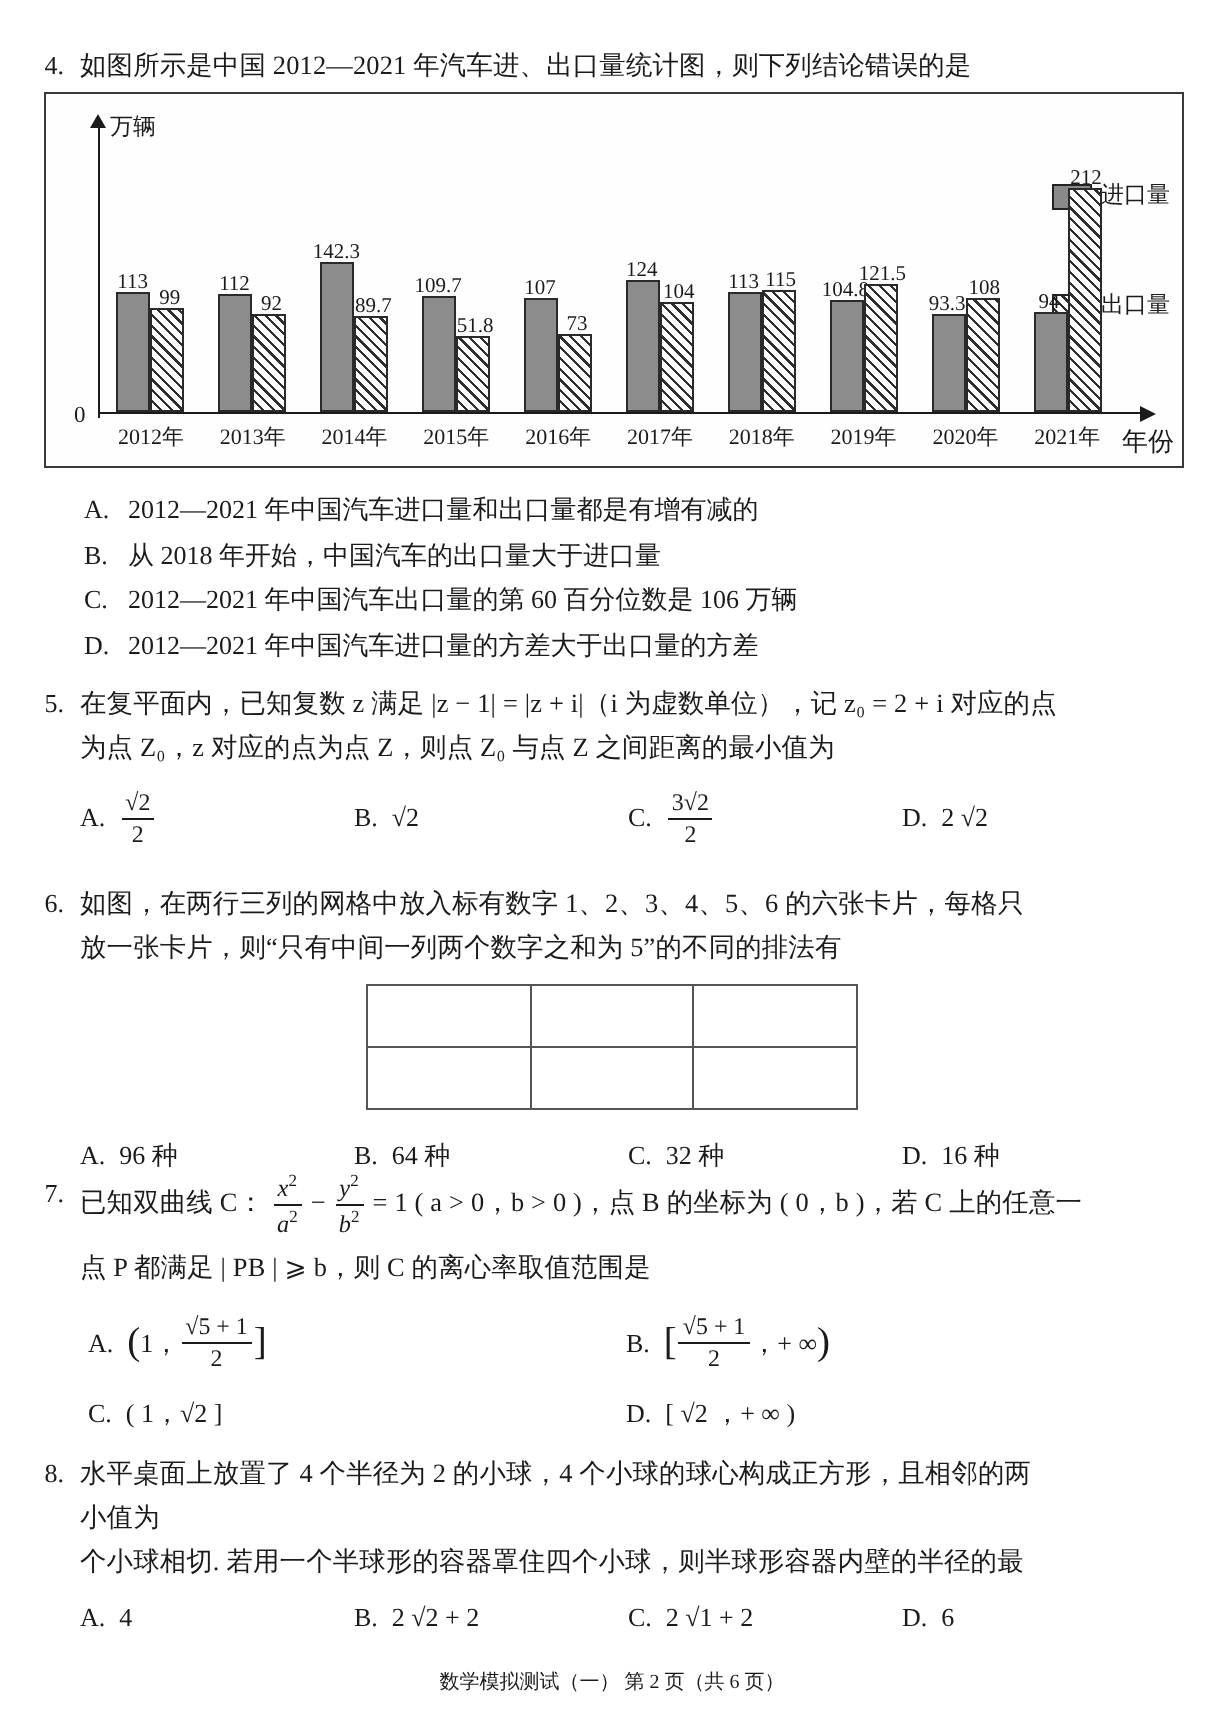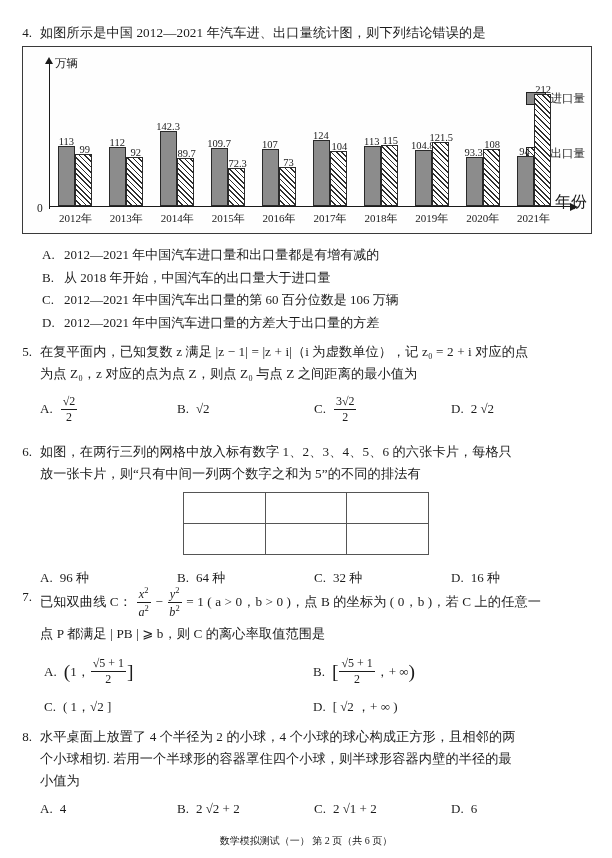--- a/index.html
+++ b/index.html
@@ -172,22 +172,22 @@
   }
   .origin-zero {
     position: absolute;
     left: 14px;
     bottom: 19px;
     font-size: 11.5px;
   }
   .x-axis-unit {
     position: absolute;
     right: 4px;
-    bottom: 20px;
-    font-size: 16px;
+    bottom: 3px;
+    font-size: 13px;
     white-space: nowrap;
   }
 
   .plot {
     position: absolute;
     left: 27px;
     bottom: 27px;
     right: 32px;
     height: 135px;
     display: flex;
@@ -322,21 +322,21 @@
             </div>
             <div class="bar export" style="height: 47.58px;">
               <span class="bar-value">89.7</span>
             </div>
           </div>
           <div class="group">
             <div class="bar import" style="height: 58.1887px;">
               <span class="bar-value">109.7</span>
             </div>
             <div class="bar export" style="height: 38.3504px;">
-              <span class="bar-value">72.3</span>
+              <span class="bar-value">51.8</span>
             </div>
           </div>
           <div class="group">
             <div class="bar import" style="height: 56.7565px;">
               <span class="bar-value">107</span>
             </div>
             <div class="bar export" style="height: 38.7217px;">
               <span class="bar-value">73</span>
             </div>
           </div>
@@ -543,22 +543,22 @@
         <span>[ √2 ，+ ∞ )</span>
       </div>
     </div>
   </div>
 
   <div class="q" style="top:726px;">
     <div class="q-row">
       <div class="q-num">8.</div>
       <div class="q-body">
         <p>水平桌面上放置了 4 个半径为 2 的小球，4 个小球的球心构成正方形，且相邻的两</p>
+        <p>小值为</p>
         <p>个小球相切. 若用一个半球形的容器罩住四个小球，则半球形容器内壁的半径的最</p>
-        <p>小值为</p>
       </div>
     </div>
     <div class="opts even4" style="margin-top:6px;">
       <div class="opt">
         <span class="opt-letter">A.</span>
         <span>4</span>
       </div>
       <div class="opt">
         <span class="opt-letter">B.</span>
         <span>2 √2 + 2</span>

